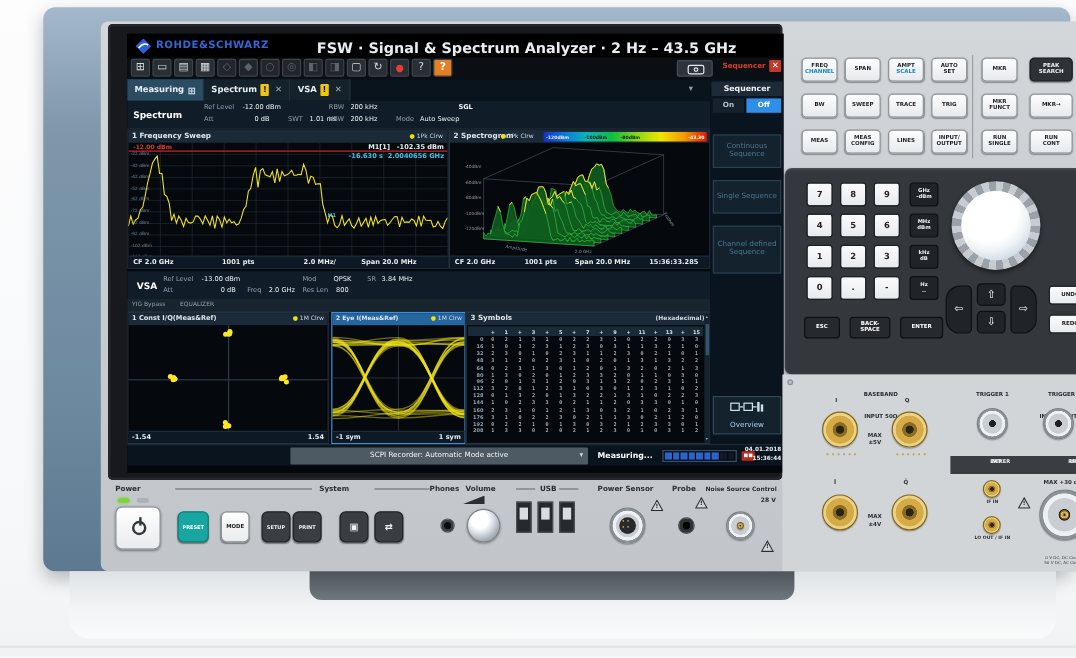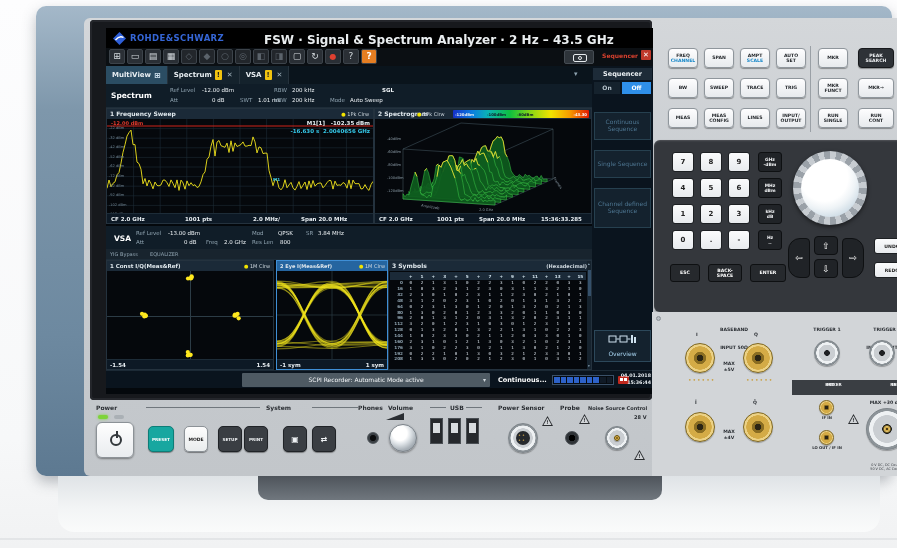--- a/index.html
+++ b/index.html
@@ -201,21 +201,21 @@
             <div class="cam">
               <span class="b"></span>
                 <span class="l"></span>
             </div>
             <span class="seq-close-lab">Sequencer</span>
             <div class="seq-x">✕</div>
           </div>
 
           <div class="tabs">
             <div class="tab active">
-              <span>MultiView</span>
+              <span>Measuring</span>
               <span class="grid">⊞</span>
             </div>
             <div class="tab">
               <span>Spectrum</span>
               <span class="badge">!</span>
               <span class="x">✕</span>
             </div>
             <div class="tab">
               <span>VSA</span>
               <span class="badge">!</span>
@@ -762,21 +762,21 @@
               </svg>
               <div style="margin-top:1px">Overview</div>
             </div>
           </div>
 
           <div class="sbar">
             <div class="scpi">
               <span>SCPI Recorder: Automatic Mode active</span>
               <span class="dd">▾</span>
             </div>
-            <span class="meas">Continuous...</span>
+            <span class="meas">Measuring...</span>
             <div class="prog" id="progress">
                 <div class="seg"></div>
                 <div class="seg"></div>
                 <div class="seg"></div>
                 <div class="seg"></div>
                 <div class="seg"></div>
                 <div class="seg"></div>
                 <div class="seg"></div>
                 <div class="seg off"></div>
                 <div class="seg off"></div>

